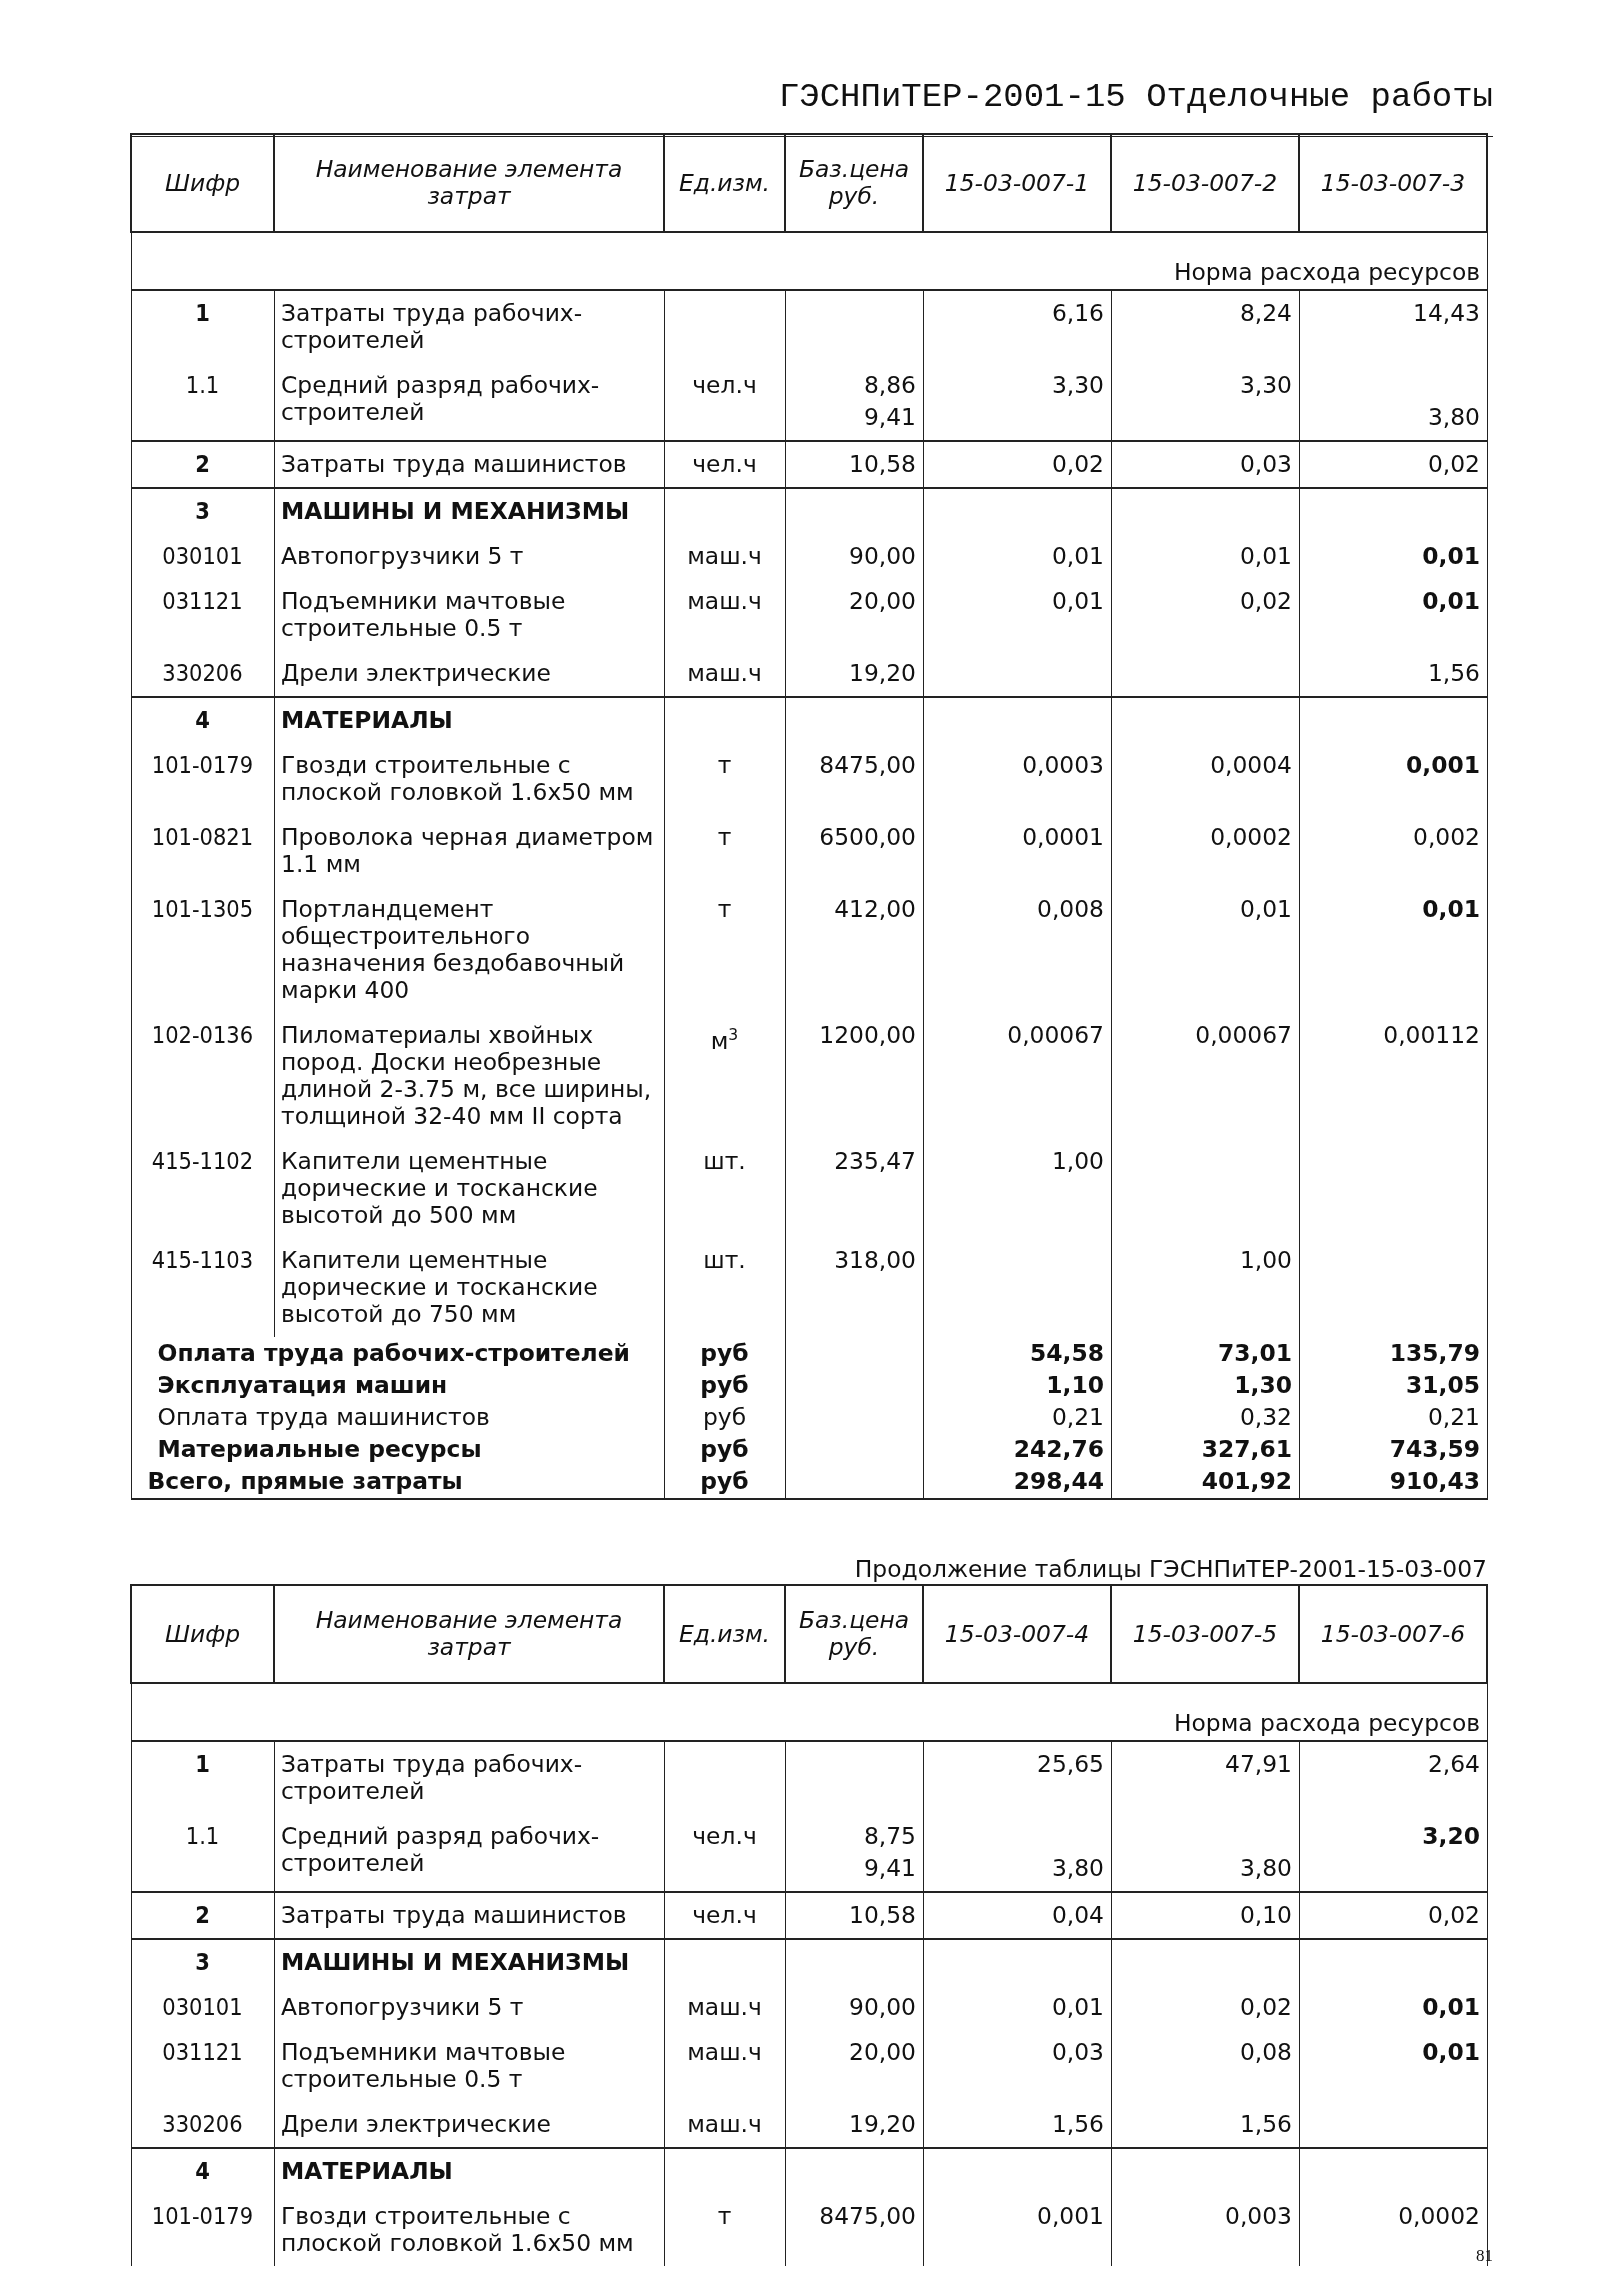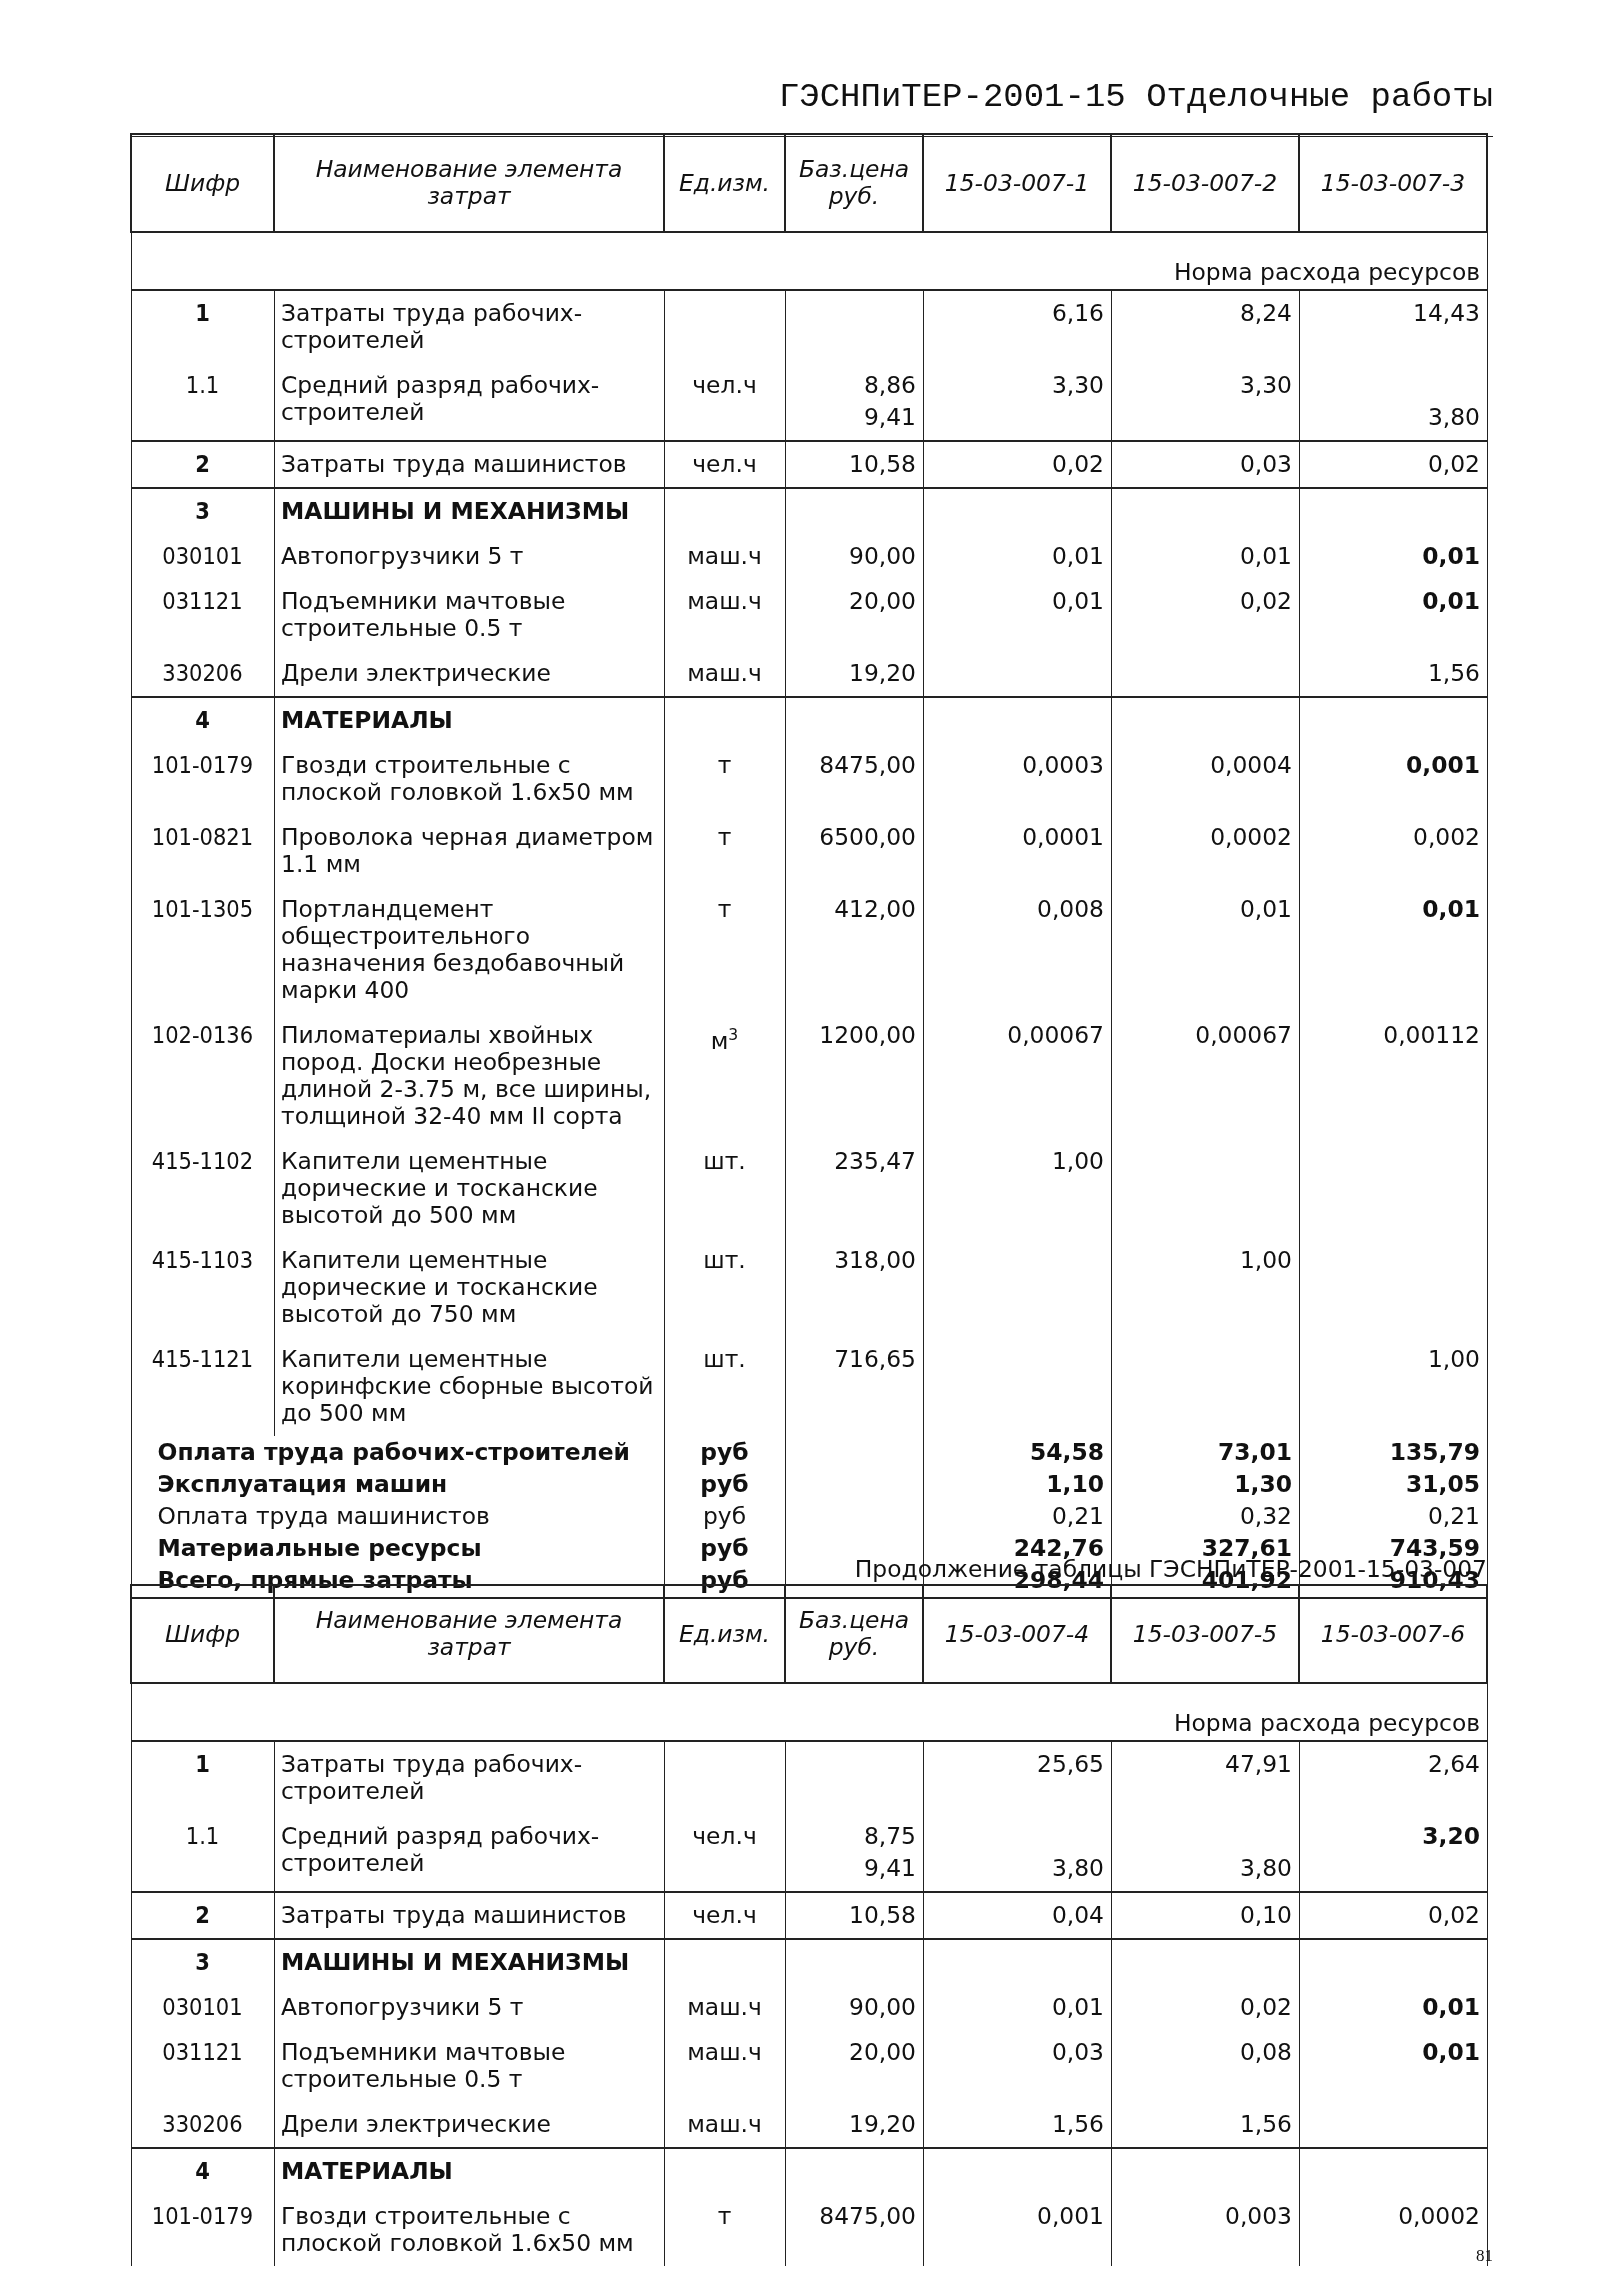--- a/index.html
+++ b/index.html
@@ -199,29 +199,20 @@
       </tr>
       <tr class="row">
         <td class="code">415-1103</td>
         <td>Капители цементные дорические и тосканские высотой до 750 мм</td>
         <td class="unit"><span>шт.</span></td>
         <td class="num">318,00</td>
         <td class="num"></td>
         <td class="num">1,00</td>
         <td class="num"></td>
       </tr>
-      <tr class="row">
-        <td class="code">415-1121</td>
-        <td>Капители цементные коринфские сборные высотой до 500 мм</td>
-        <td class="unit"><span>шт.</span></td>
-        <td class="num">716,65</td>
-        <td class="num"></td>
-        <td class="num"></td>
-        <td class="num">1,00</td>
-      </tr>
     </tbody>
   <tbody id="t1-costs">
   <tr class="cost">
         <td class="name bold" colspan="2" style="padding-left: 26px;">Оплата труда рабочих-строителей</td>
         <td class="unit bold">руб</td>
         <td class="num"></td>
         <td class="num bold">54,58</td>
         <td class="num bold">73,01</td>
         <td class="num bold">135,79</td>
       </tr>
@@ -243,21 +234,21 @@
       </tr>
       <tr class="cost">
         <td class="name bold" colspan="2" style="padding-left: 26px;">Материальные ресурсы</td>
         <td class="unit bold">руб</td>
         <td class="num"></td>
         <td class="num bold">242,76</td>
         <td class="num bold">327,61</td>
         <td class="num bold">743,59</td>
       </tr>
       <tr class="cost thick-bottom">
-        <td class="name bold" colspan="2" style="padding-left: 26px;">Всего, прямые затраты</td>
+        <td class="name bold" colspan="2" style="padding-left: 16px;">Всего, прямые затраты</td>
         <td class="unit bold">руб</td>
         <td class="num"></td>
         <td class="num bold">298,44</td>
         <td class="num bold">401,92</td>
         <td class="num bold">910,43</td>
       </tr>
     </tbody>
 </table>
 
 <div class="continuation">Продолжение таблицы ГЭСНПиТЕР-2001-15-03-007</div>

